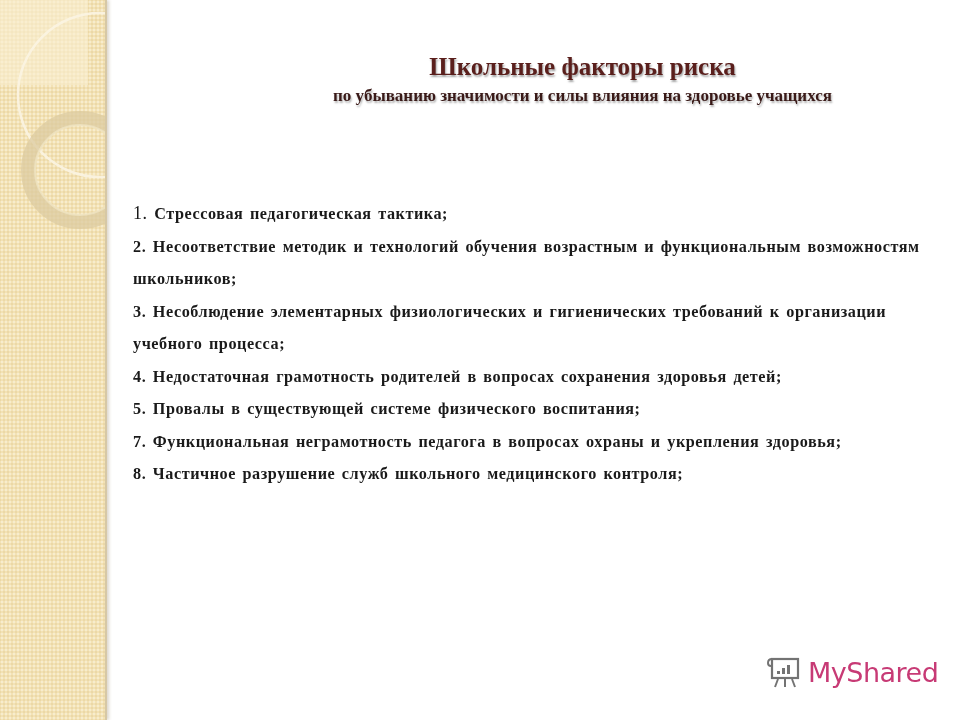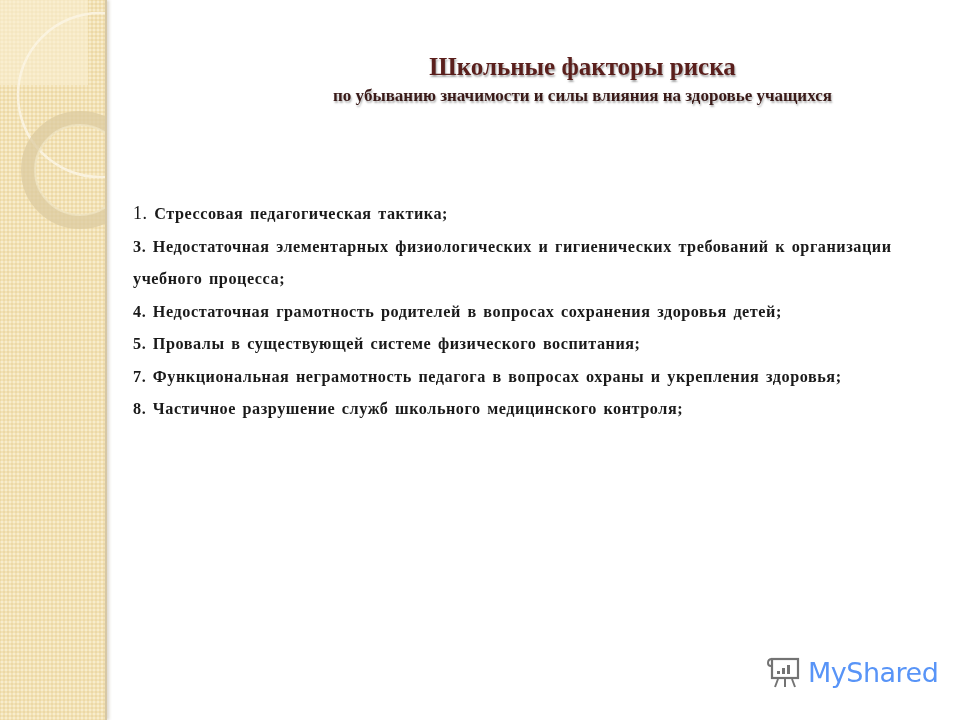--- a/index.html
+++ b/index.html
@@ -98,21 +98,21 @@
       left: 766px;
       top: 655px;
       display: flex;
       align-items: center;
       gap: 6px;
       opacity: 0.85;
     }
     .watermark .wm-text {
       font-family: "DejaVu Sans", sans-serif;
       font-size: 27px;
-      color: #3b82f6;
+      color: #be185d;
       letter-spacing: -0.5px;
       text-align: right;
     }
   </style>
 </head>
 <body>
 
 <div class="side-panel">
   <div class="top-square"></div>
   <svg width="110" height="260" viewBox="0 0 110 260">
@@ -122,21 +122,22 @@
   </svg>
 </div>
 
 <div class="title-block">
   <h1 class="title-main">Школьные факторы риска</h1>
   <h2 class="title-sub">по убыванию значимости и силы влияния на здоровье учащихся</h2>
 </div>
 
 <ul class="factor-list">
   <li><span class="num-first">1.</span><span> Стрессовая педагогическая тактика;</span></li>
-  <li><span>3.</span><span> Недостаточная элементарных физиологических и гигиенических требований к организации учебного процесса;</span></li>
+  <li><span>2.</span><span> Несоответствие методик и технологий обучения возрастным и функциональным возможностям школьников;</span></li>
+  <li><span>3.</span><span> Несоблюдение элементарных физиологических и гигиенических требований к организации учебного процесса;</span></li>
   <li><span>4.</span><span> Недостаточная грамотность родителей в вопросах сохранения здоровья детей;</span></li>
   <li><span>5.</span><span> Провалы в существующей системе физического воспитания;</span></li>
   <li><span>7.</span><span> Функциональная неграмотность педагога в вопросах охраны и укрепления здоровья;</span></li>
   <li><span>8.</span><span> Частичное разрушение служб школьного медицинского контроля;</span></li>
 </ul>
 
 <div class="watermark">
   <svg width="36" height="34" viewBox="0 0 36 34">
     <rect x="6" y="4" width="26" height="19" fill="none" stroke="#5b5b5b" stroke-width="2.2"></rect>
     <path d="M6 4 Q2 4 2 8 Q2 11 5 11" fill="none" stroke="#5b5b5b" stroke-width="2"></path>

